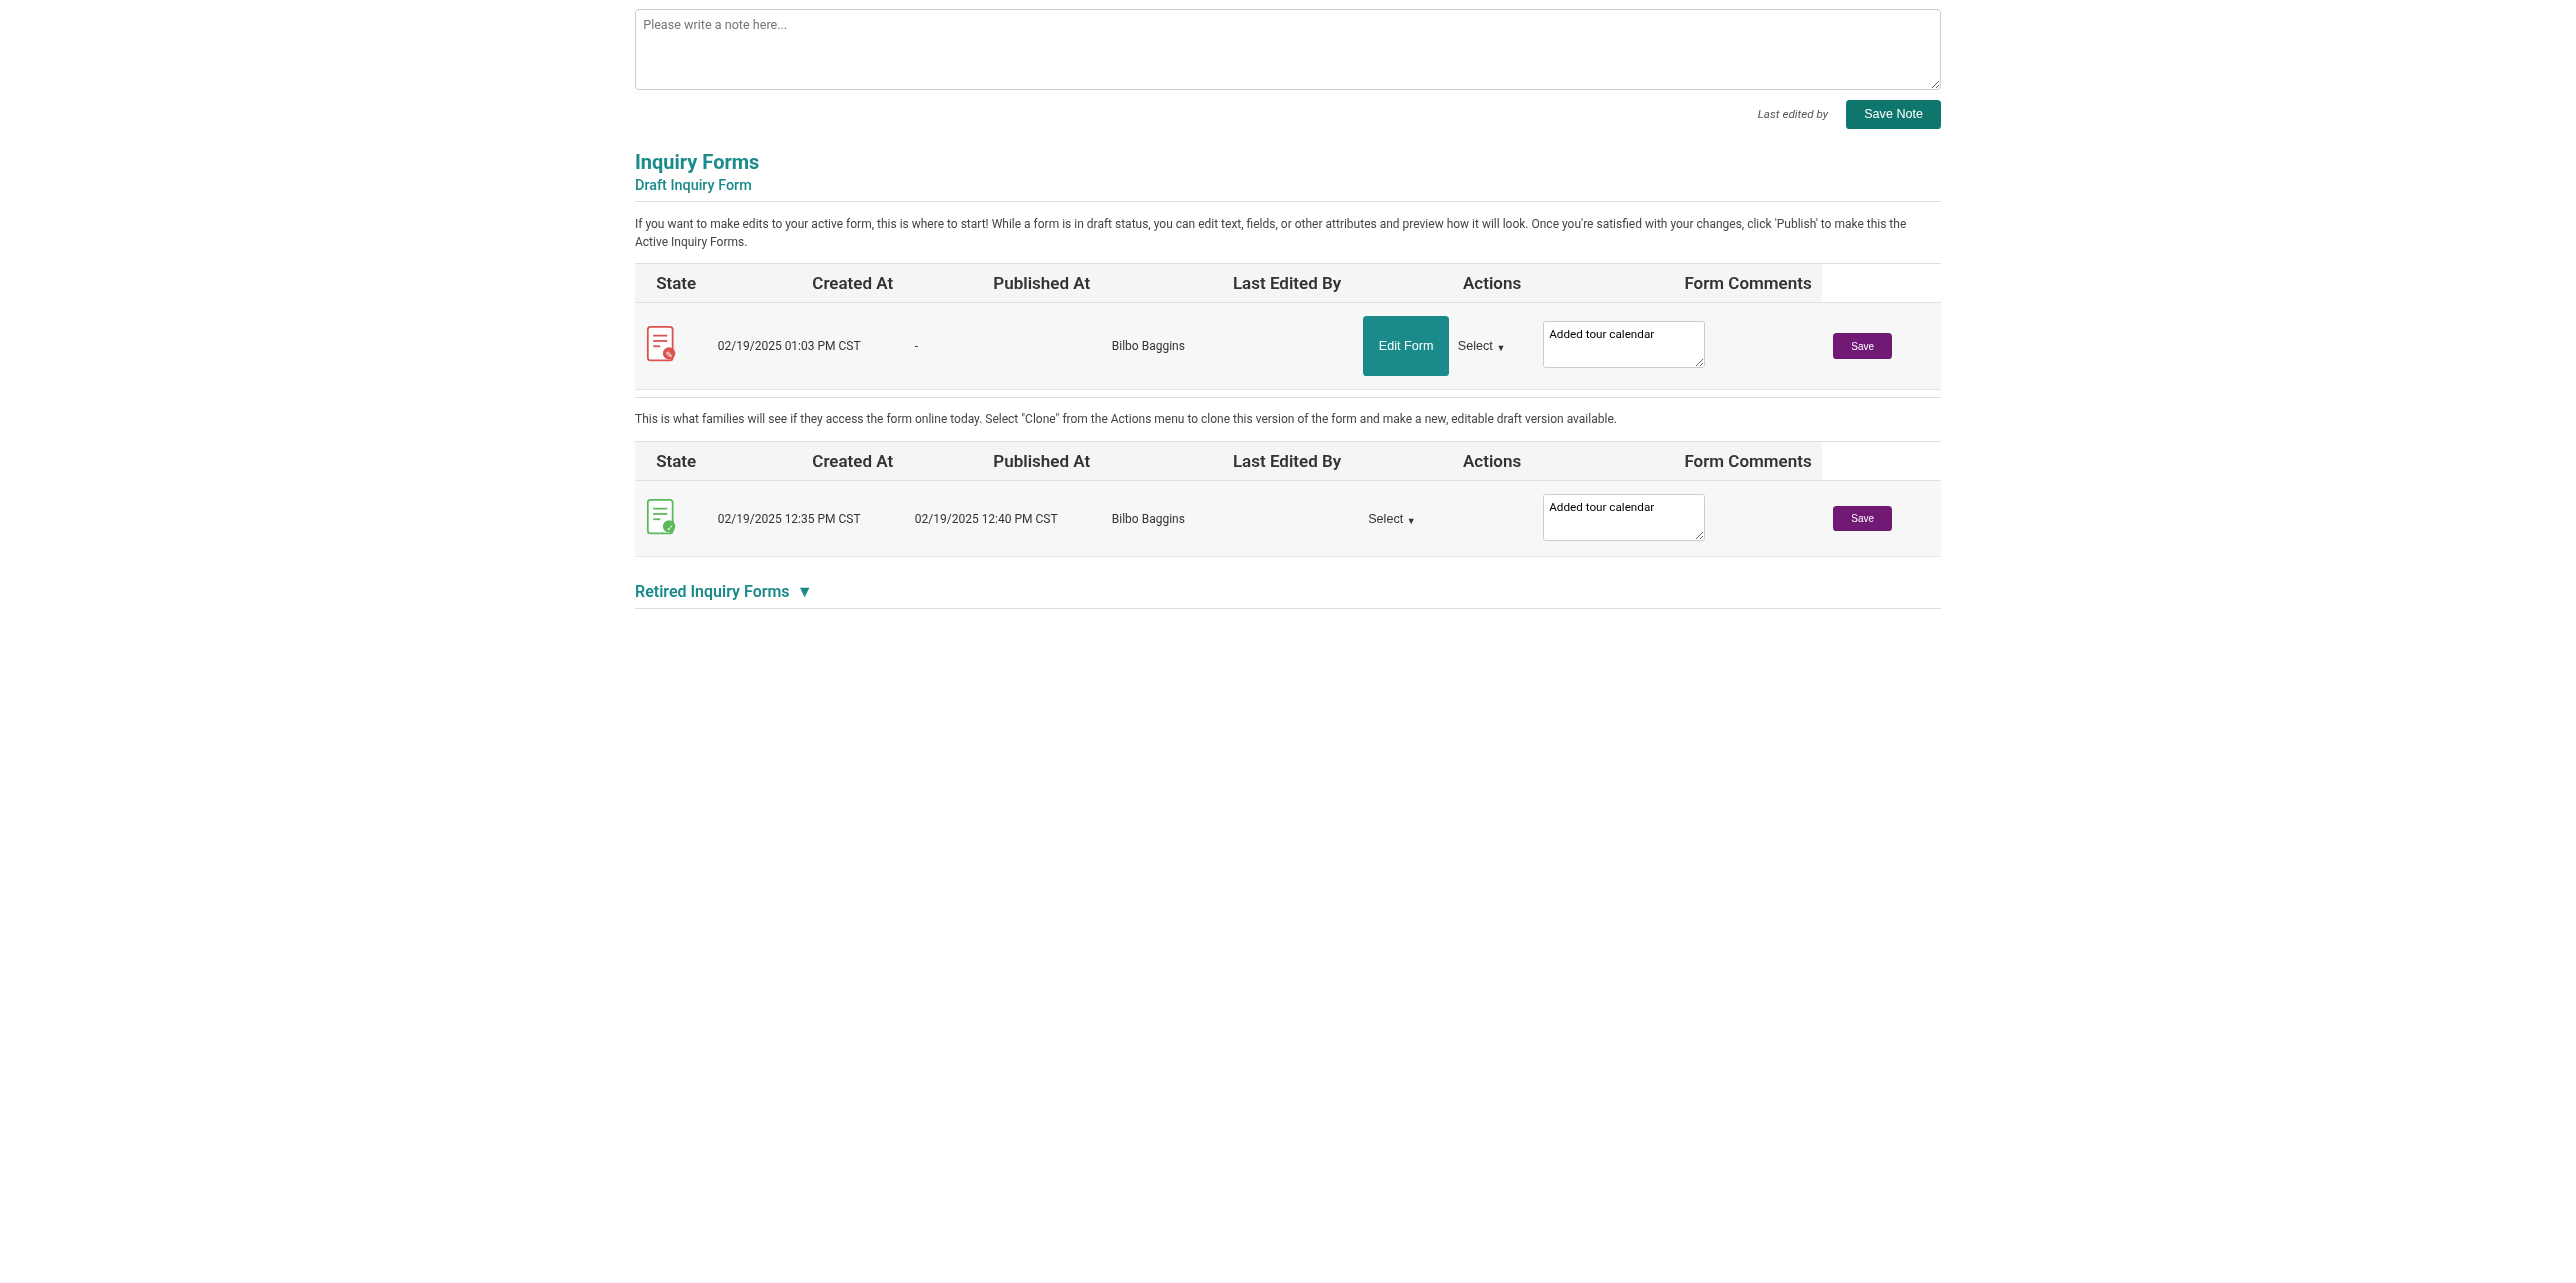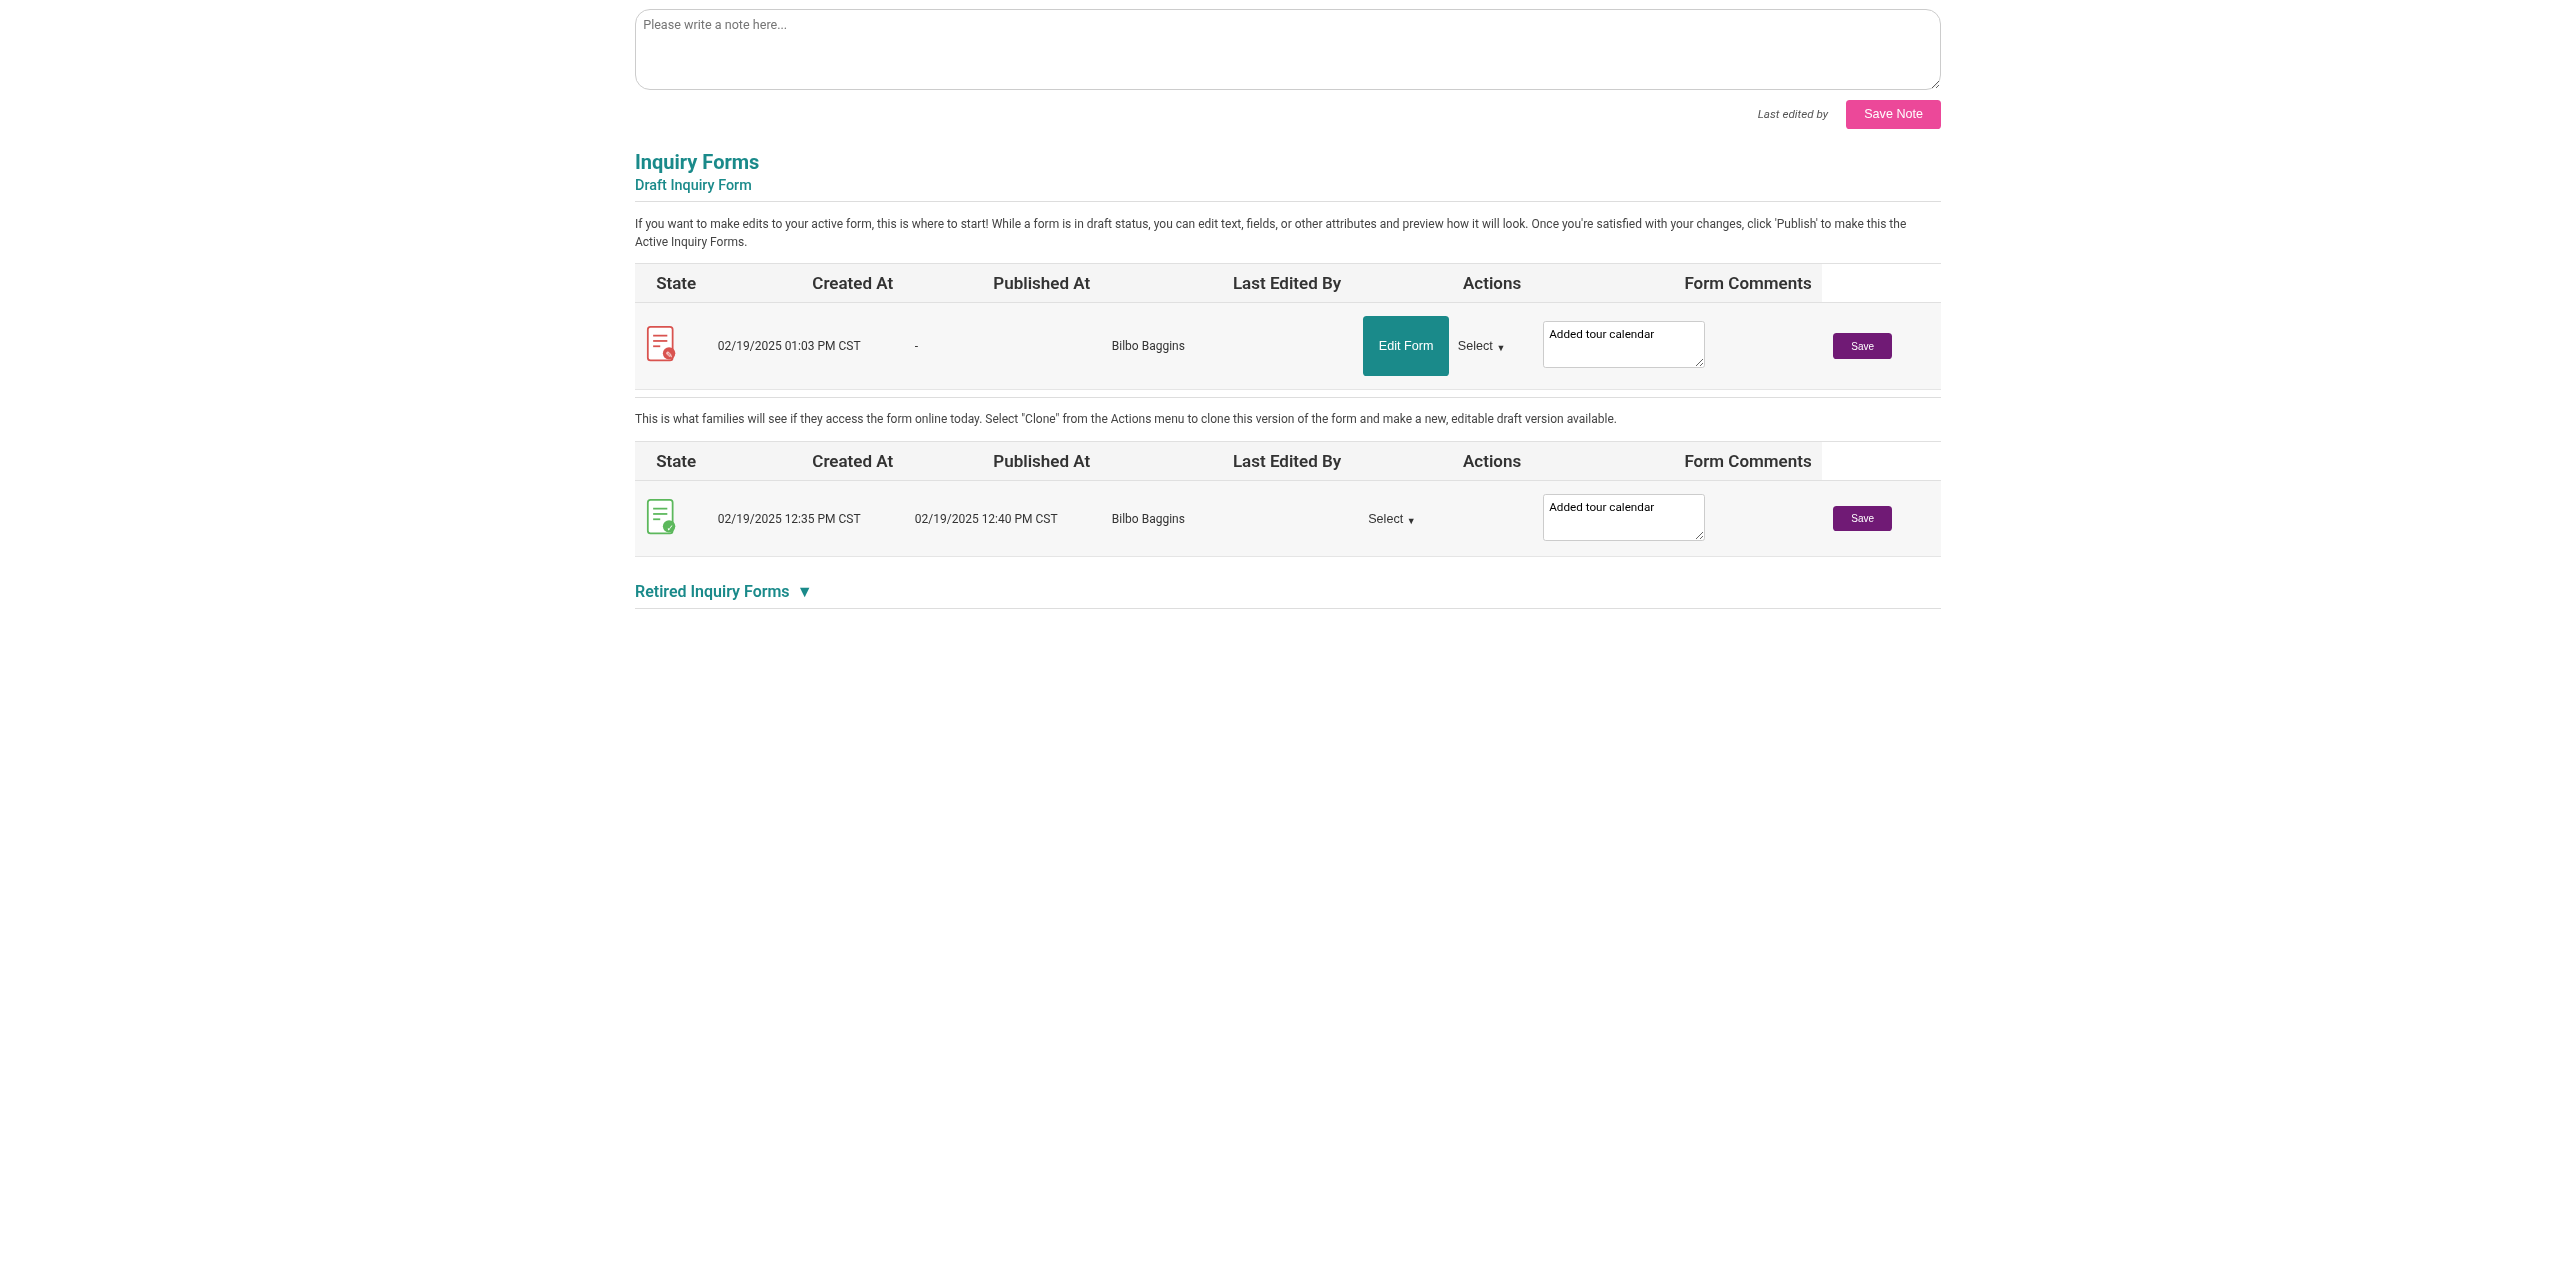--- a/index.html
+++ b/index.html
@@ -16,41 +16,41 @@
     }
     
     .note-section {
       padding: 9px 0 0 0;
       position: relative;
     }
     .note-textarea {
       width: 100%;
       height: 81px;
       border: 0.9px solid #ccc;
-      border-radius: 15px;
+      border-radius: 4px;
       padding: 7.2px;
       font-size: 12.6px;
       color: #999;
       resize: vertical;
       font-family: inherit;
     }
     .save-note-row {
       display: flex;
       justify-content: flex-end;
       align-items: center;
       margin-top: 7.2px;
       gap: 18px;
     }
     .last-edited-label {
       font-style: italic;
       color: #555;
       font-size: 11.7px;
     }
     .btn-save-note {
-      background-color: #ec4899;
+      background-color: #0f766e;
       color: #fff;
       border: none;
       padding: 7.2px 18px;
       border-radius: 3.6px;
       font-size: 12.6px;
       cursor: pointer;
     }
 
     
     .section-title {

